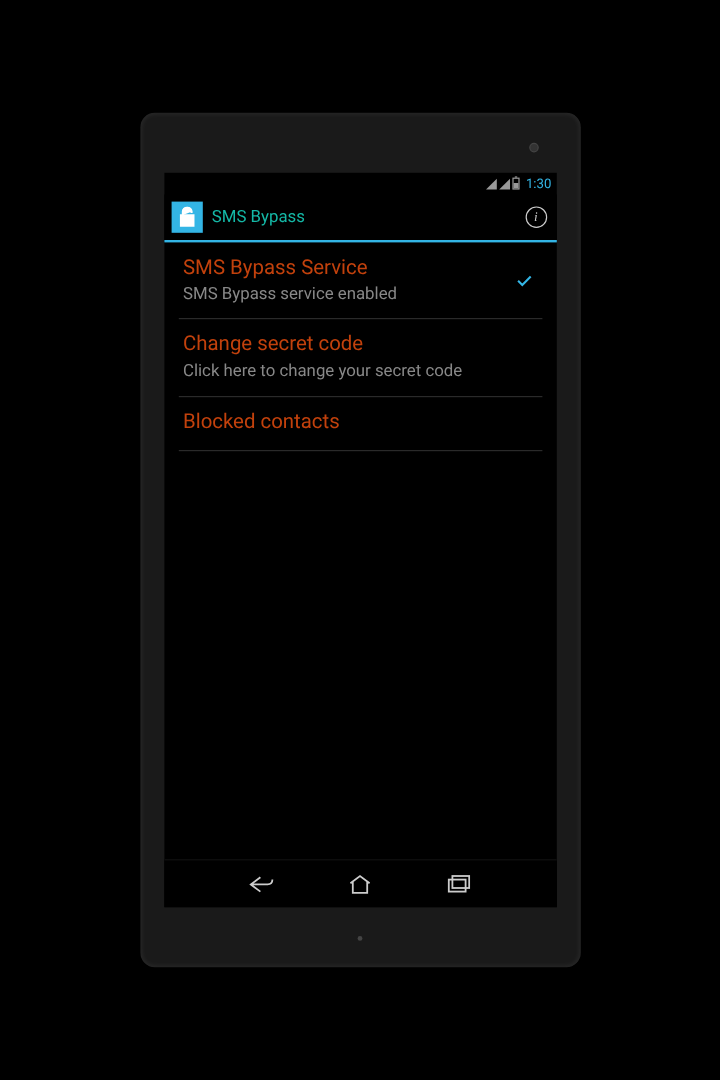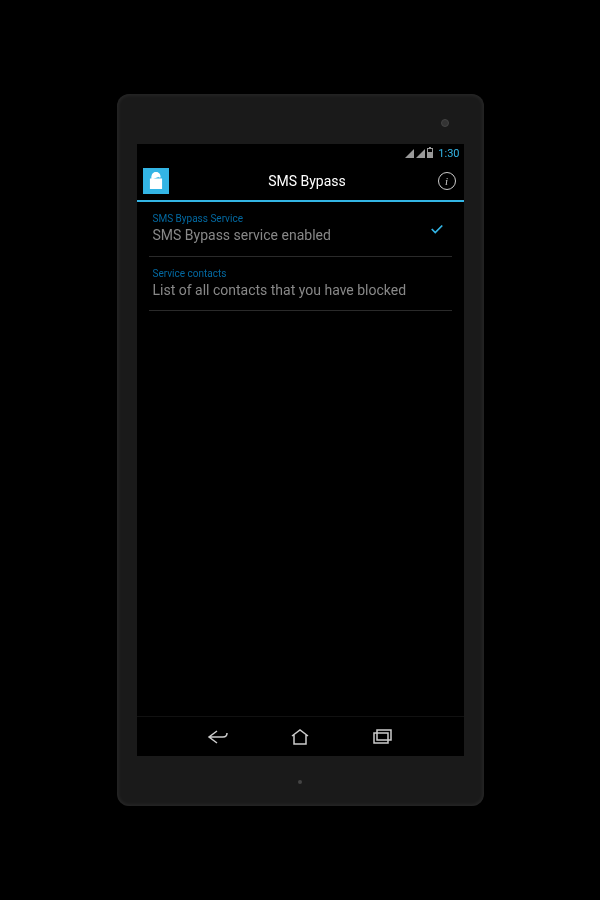--- a/index.html
+++ b/index.html
@@ -125,25 +125,24 @@
       margin-right: 8px;
     }
     
     .app-icon svg {
       width: 16px;
       height: 18px;
       fill: #fff;
     }
     
     .app-title {
-      color: #ffffff;
+      color: #14b8a6;
       font-size: 14px;
       font-weight: 400;
       flex: 1;
-      text-align: center;
     }
     
     .info-button {
       width: 18px;
       height: 18px;
       border: 1.5px solid #ccc;
       border-radius: 50%;
       display: flex;
       align-items: center;
       justify-content: center;
@@ -166,22 +165,22 @@
       display: flex;
       align-items: center;
       cursor: pointer;
     }
     
     .item-text {
       flex: 1;
     }
     
     .item-title {
-      color: #0369a1;
-      font-size: 10px;
+      color: #c2410c;
+      font-size: 17px;
       font-weight: 400;
       line-height: 1.4;
     }
     
     .item-subtitle {
       color: #888;
       font-size: 14px;
       font-weight: 400;
       line-height: 1.4;
     }
@@ -265,26 +264,31 @@
           <div class="item-title">SMS Bypass Service</div>
           <div class="item-subtitle">SMS Bypass service enabled</div>
         </div>
         <div class="checkbox">
           <svg viewBox="0 0 16 12">
             <polyline points="2,6 6,10 14,2"></polyline>
           </svg>
         </div>
       </div>
 
-
-
       <div class="list-item">
         <div class="item-text">
-          <div class="item-title">Service contacts</div>
-          <div class="item-subtitle">List of all contacts that you have blocked</div>
+          <div class="item-title">Change secret code</div>
+          <div class="item-subtitle">Click here to change your secret code</div>
+        </div>
+      </div>
+
+
+      <div class="list-item">
+        <div class="item-text">
+          <div class="item-title">Blocked contacts</div>
         </div>
       </div>
 
     </div>
 
     <div class="nav-bar">
       <div class="nav-button">
         <svg width="22" height="16" viewBox="0 0 22 16">
           <path d="M10 2 L2 8 L10 14 M2 8 L16 8 Q20 8 20 4"></path>
         </svg>

